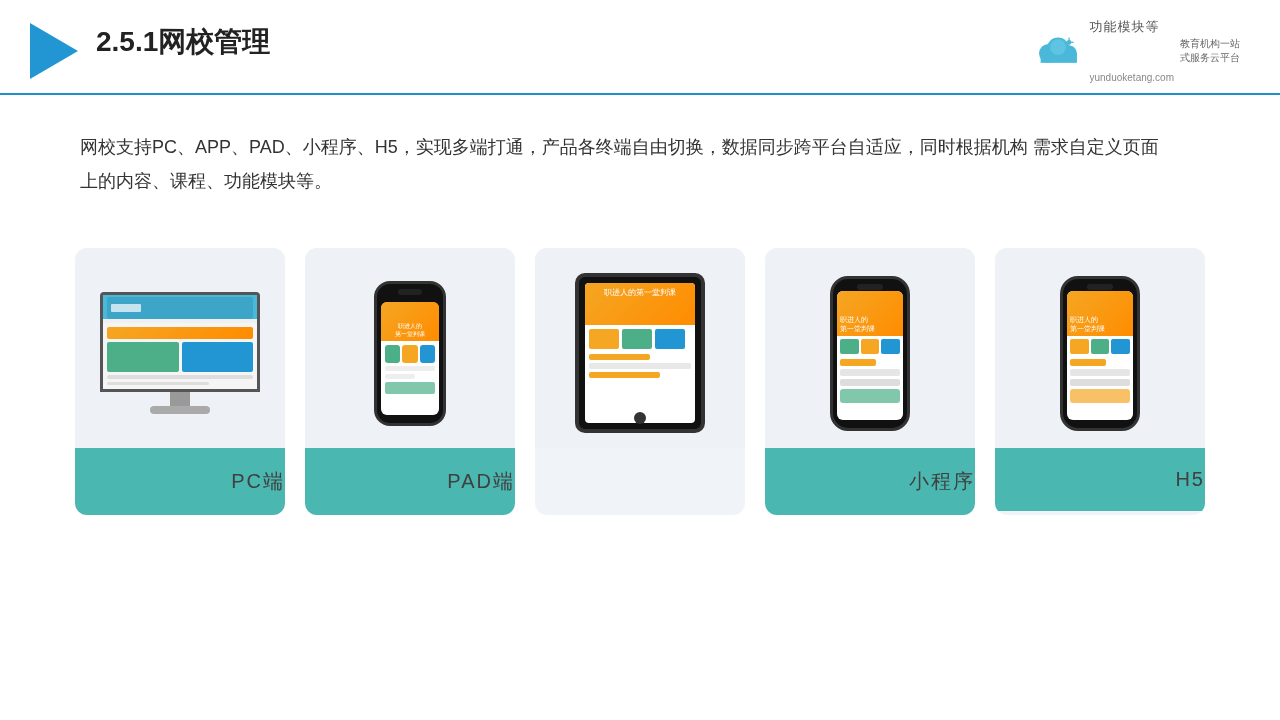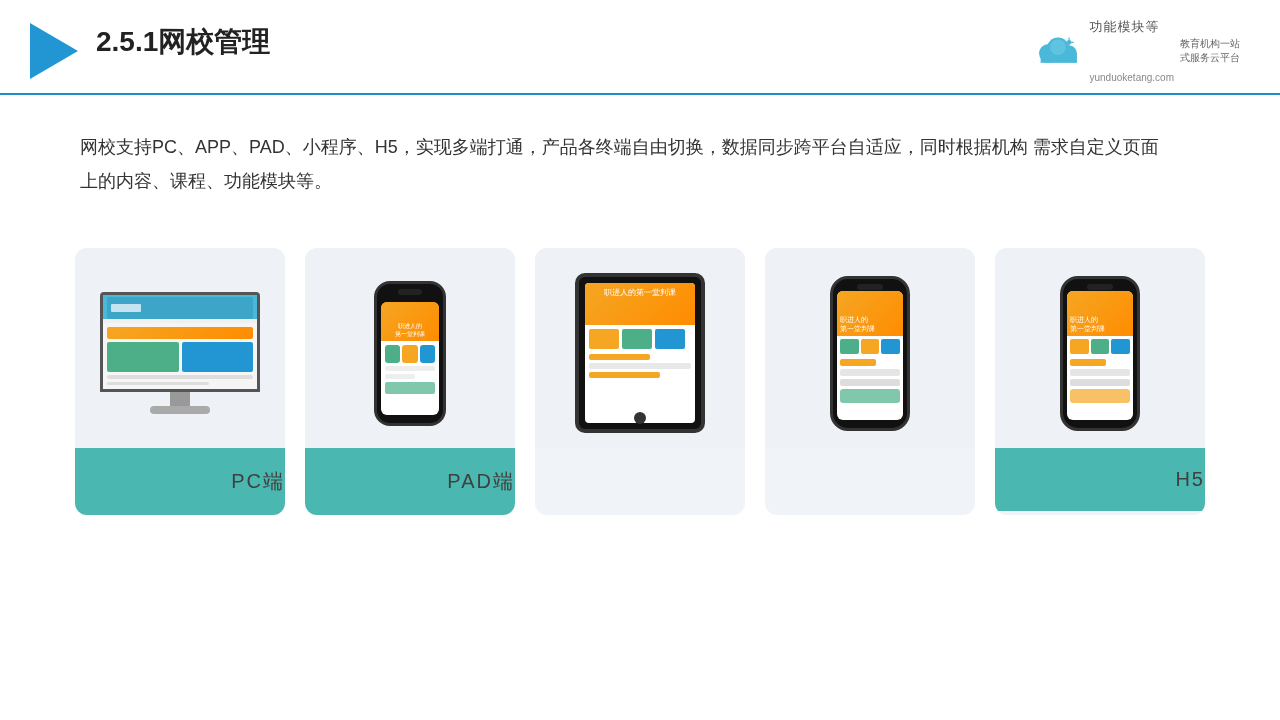--- a/index.html
+++ b/index.html
@@ -403,20 +403,21 @@
               <div style="width:20px; height:15px; background:#2196d3; border-radius:2px;"></div>
             </div>
             <div class="mini-phone-row"></div>
             <div class="mini-phone-row"></div>
             <div style="height:7px; background:#ddd; border-radius:2px;"></div>
             <div style="height:14px; background:#4caf87; border-radius:3px; opacity:0.7;"></div>
           </div>
         </div>
       </div>
     </div>
+    <div class="card-label">小程序</div>
   </div>
 
   <div class="card">
     <div class="card-image-area">
       <div class="mini-phone">
         <div class="mini-phone-notch"></div>
         <div class="mini-phone-screen">
           <div class="mini-phone-header">
             <div style="font-size:7px; color:#fff; line-height:1.3;">职进人的<br>第一堂判课</div>
           </div>

